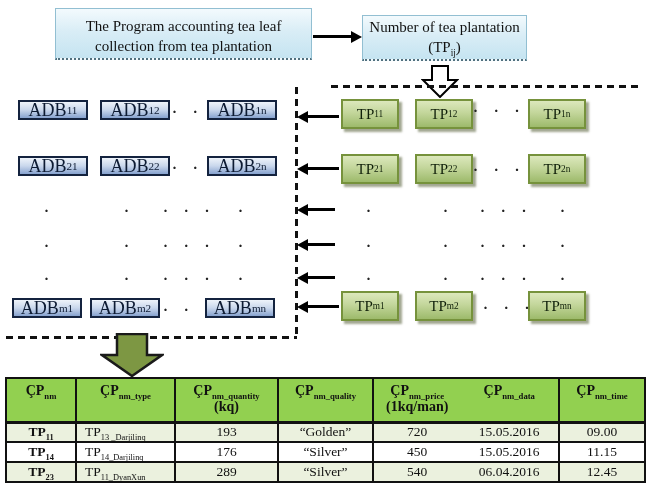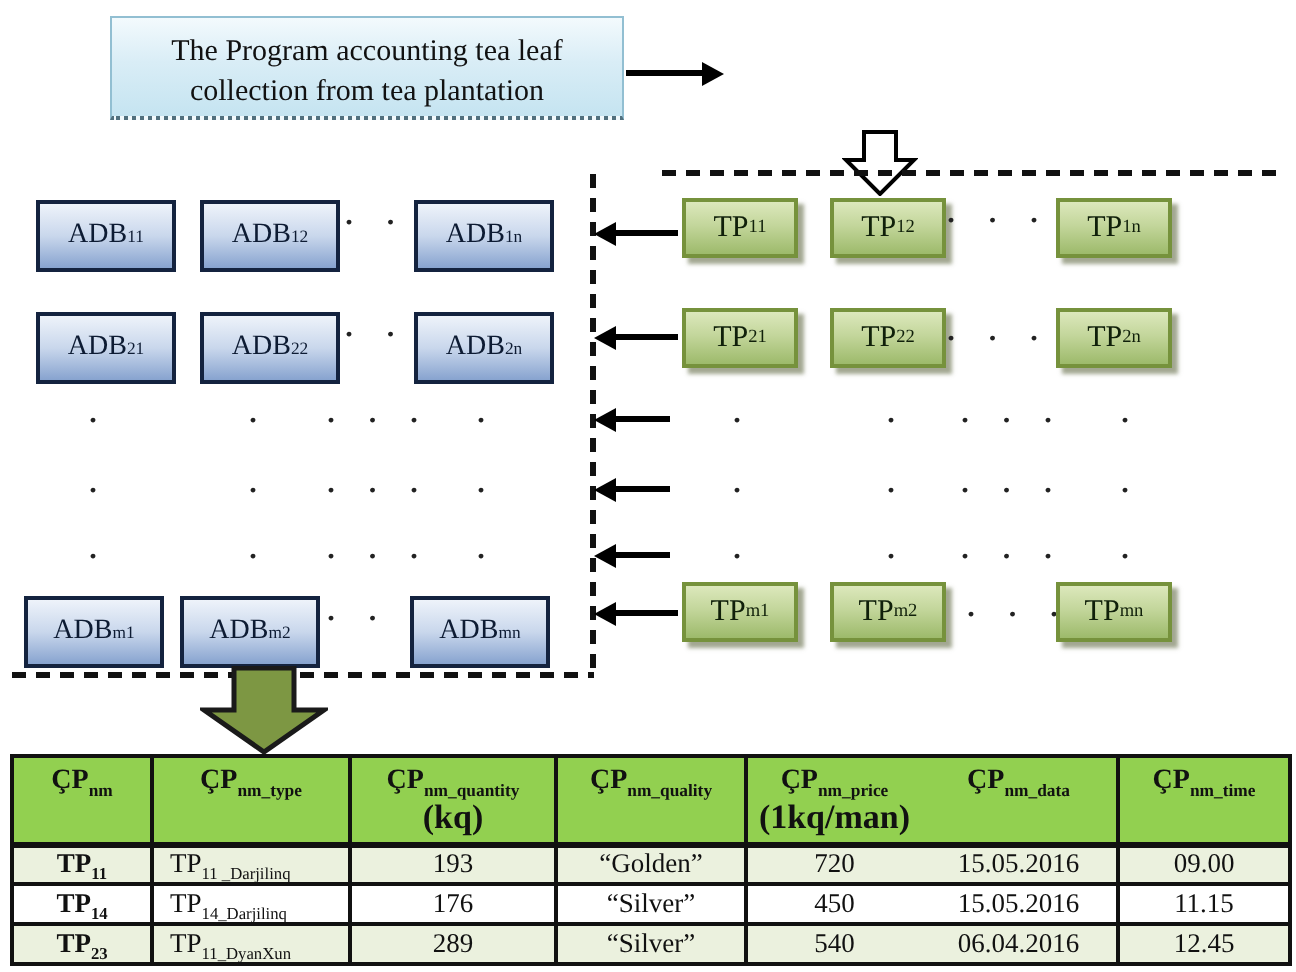--- a/index.html
+++ b/index.html
@@ -25,21 +25,21 @@
   .arrow-left .shaft { position:absolute; left:10px; right:0; top:4px; height:3px; background:#000; }
   .arrow-left .head { position:absolute; left:0; top:0; width:0; height:0;
      border-right:11px solid #000; border-top:6px solid transparent; border-bottom:6px solid transparent; }
   
   .dash-h { position:absolute; height:3px;
      background:repeating-linear-gradient(90deg,#111 0 7px,transparent 7px 12px); }
   .dash-v { position:absolute; width:3px;
      background:repeating-linear-gradient(180deg,#111 0 7px,transparent 7px 12px); }
   
   .adb {
-    position:absolute; width:70px; height:36px; font-size:14px; color:#0d1b33;
+    position:absolute; width:70px; height:20px; font-size:18px; color:#0d1b33;
     background:linear-gradient(180deg,#eef3fa 0%,#c9d7ec 50%,#87a3cf 100%);
     border:2px solid #14233f; display:flex; align-items:center; justify-content:center;
   }
   .tp {
     position:absolute; width:58px; height:30px; font-size:15px; color:#10200a;
     background:linear-gradient(180deg,#dce8bc 0%,#c3d69b 45%,#9dba6b 100%);
     border:2px solid #76923c; box-shadow:3px 3px 2px rgba(85,95,55,0.55);
     display:flex; align-items:center; justify-content:center;
   }
   .dots { position:absolute; font-size:15px; font-weight:bold; color:#222; }
@@ -49,21 +49,21 @@
   
   .cp-table {
     position:absolute; left:5px; top:377px; width:639px;
     border-collapse:collapse; table-layout:fixed;
   }
   .cp-table th, .cp-table td { border:2px solid #111; overflow:hidden; }
   .cp-table thead th {
     background:#92d050; font-weight:bold; font-size:14px; text-align:center;
     height:44px; vertical-align:top; padding-top:4px; border-bottom:3px solid #111;
   }
-  .cp-table thead .hline2 { font-size:17px; }
+  .cp-table thead .hline2 { font-size:14px; }
   .cp-table tbody td { font-size:13.5px; text-align:center; height:20px;margin-left:12px; }
   .cp-table tbody tr.alt { background:#ebf1de; }
   .cp-table tbody tr { background:#ffffff; }
   .c-id { font-weight:bold; }
   .c-type { text-align:left !important; padding-left:8px; }
   .merge-wrap { display:flex; width:100%; }
   .mcol-price { flex:0 0 47%; text-align:center; }
   .mcol-data  { flex:1; text-align:center; }
 </style>
 </head>
@@ -73,20 +73,23 @@
 
   <div class="topbox" style="left:55px;top:8px;width:257px;height:52px;">
     <span>The Program accounting tea leaf collection from tea plantation</span>
   </div>
 
   <div class="arrow-right" style="left:313px;top:31px;width:49px;">
     <span class="shaft"></span>
       <span class="head"></span>
   </div>
 
+  <div class="topbox" style="left:362px;top:15px;width:165px;height:46px;">
+    <span><span>Number of tea plantation (TP</span><sub>ij</sub><span>)</span></span>
+  </div>
 
   <div class="svgwrap" style="left:421px;top:65px;width:38px;height:33px;">
     <svg width="38" height="33" viewBox="0 0 38 33">
       <polygon points="11,1 27,1 27,15 36,15 19,32 2,15 11,15" fill="#ffffff" stroke="#000000" stroke-width="2" stroke-linejoin="miter"></polygon>
     </svg>
   </div>
 
   <div class="dash-h" style="left:331px;top:85px;width:312px;"></div>
   <div class="dash-v" style="left:295px;top:87px;height:250px;"></div>
   <div class="dash-h" style="left:6px;top:336px;width:291px;"></div>
@@ -276,21 +279,21 @@
         </th>
         <th>
           <div class="hline1"><span>ÇP</span><sub>nm_time</sub></div>
           <div class="hline2"></div>
         </th>
       </tr>
     </thead>
     <tbody>
       <tr class="alt">
         <td class="c-id"><span>TP</span><sub>11</sub></td>
-        <td class="c-type"><span>TP</span><sub>11 _Darjilinq</sub></td>
+        <td class="c-type"><span>TP</span><sub>13 _Darjilinq</sub></td>
         <td>193</td>
         <td>“Golden”</td>
         <td>
           <div class="merge-wrap">
               <span class="mcol-price">720</span>
               <span class="mcol-data">15.05.2016</span>
             </div>
         </td>
         <td>09.00</td>
       </tr>

